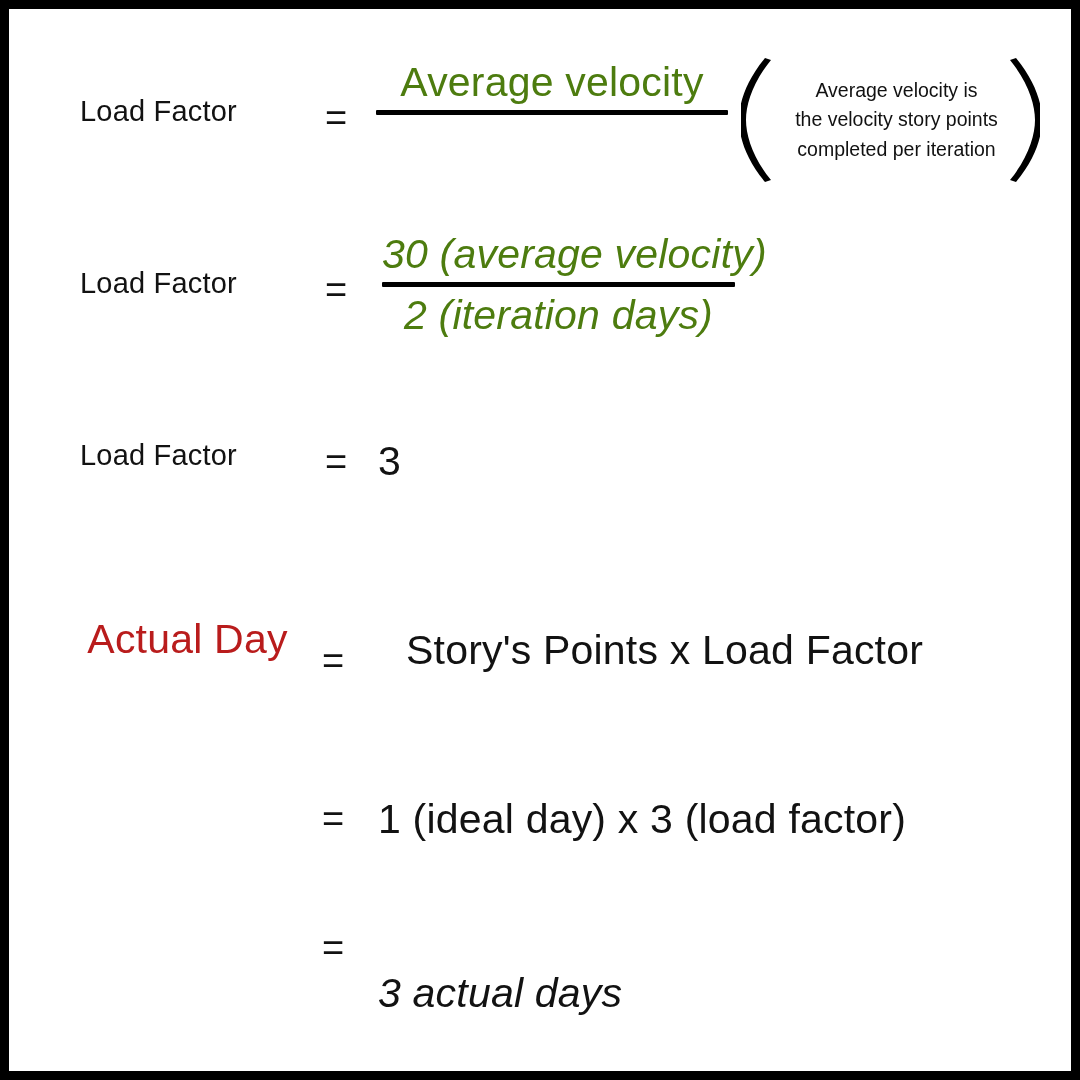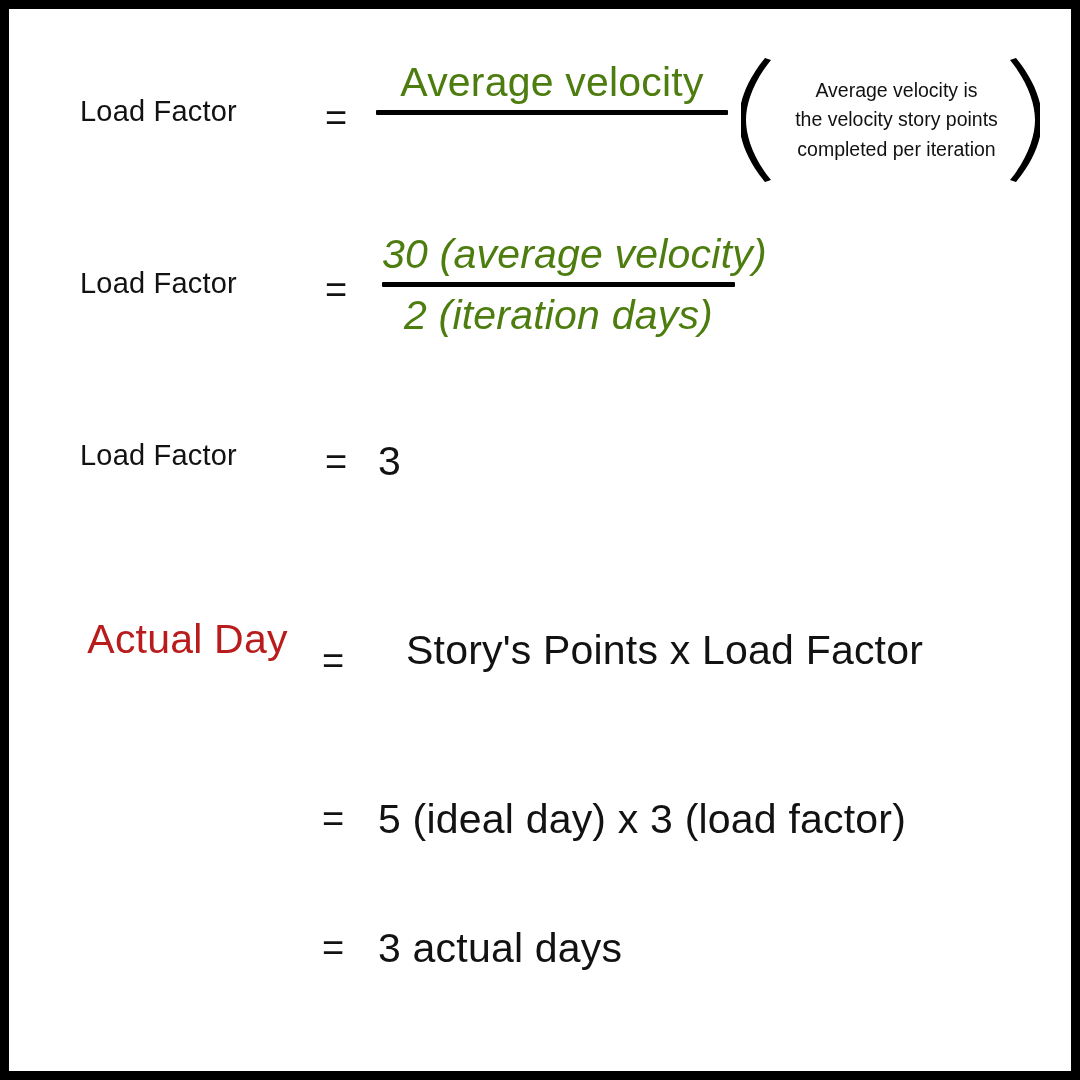--- a/index.html
+++ b/index.html
@@ -169,20 +169,20 @@
     <div class="stacked" style="left:71px; top:602px; width:215px;">
       <div>Actual Day</div>
     </div>
 
     <div class="abs lbl eq" style="left:313px; top:633px;">=</div>
 
     <div class="abs lbl expr" style="left:369px; top:620px;margin-left:28px;">Story's Points x Load Factor</div>
 
     <div class="abs lbl eq" style="left:313px; top:791px;">=</div>
 
-    <div class="abs lbl expr" style="left:369px; top:789px;">5 (ideal day) x 3 (load factor)</div>
+    <div class="abs lbl expr" style="left:369px; top:789px;">1 (ideal day) x 3 (load factor)</div>
 
     <div class="abs lbl eq" style="left:313px; top:920px;">=</div>
 
-    <div class="abs lbl expr" style="left:369px; top:918px;">3 actual days</div>
+    <div class="abs lbl expr" style="left:369px; top:963px;font-style:italic;">3 actual days</div>
 
   </div>
 </div>
 
 </body></html>

